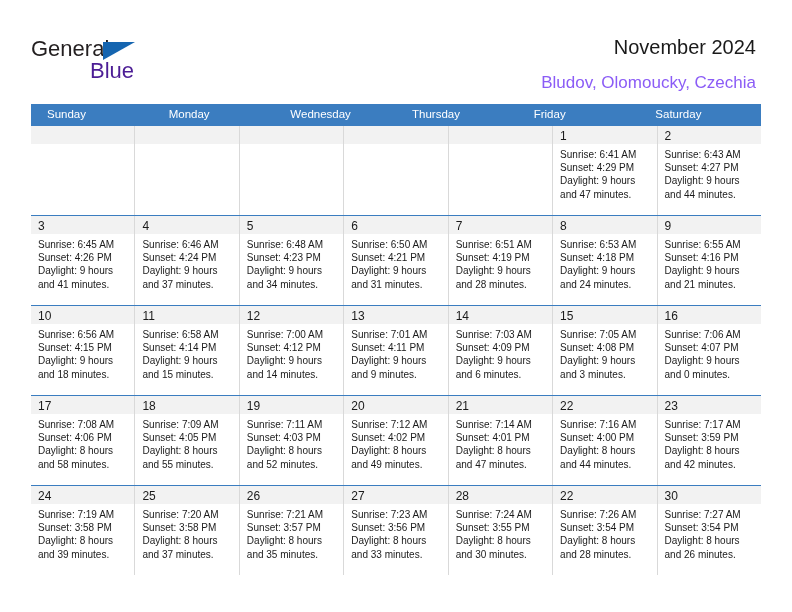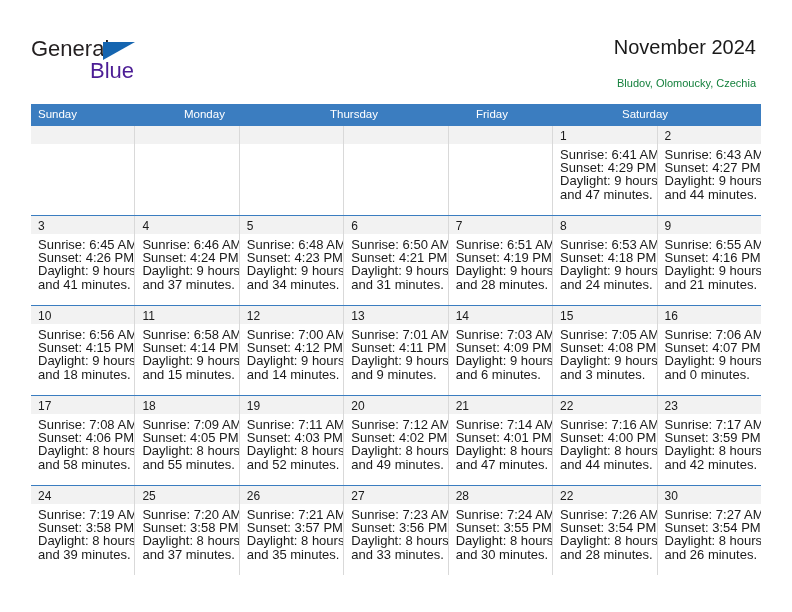--- a/index.html
+++ b/index.html
@@ -76,22 +76,22 @@
     text-align: right;
   }
   .cal-title {
     font-size: 20px;
     color: #1a1a1a;
     line-height: 34px;
     white-space: nowrap;
     font-weight: normal;
   }
   .cal-subtitle {
-    font-size: 11px;
-    color: #15803d;
+    font-size: 17px;
+    color: #8b5cf6;
     line-height: 20px;
     margin-top: 9px;
     white-space: nowrap;
   }
 
   
   .calendar {
     position: absolute;
     left: 31px;
     top: 104px;
@@ -101,21 +101,21 @@
     display: flex;
     width: 730px;
     height: 21px;
     background: #3b7dc0;
   }
   .weekhead .dow {
     flex: 1 1 0;
     color: #ffffff;
     font-size: 11.5px;
     line-height: 21px;
-    padding-left: 7px;
+    padding-left: 16px;
     box-sizing: border-box;
     white-space: nowrap;
   }
 
   .week {
     display: flex;
     width: 730px;
     height: 90px;
     border-top: 1px solid #3b7dc0;
     box-sizing: border-box;
@@ -143,21 +143,21 @@
   .cell .daynum {
     font-size: 12px;
     line-height: 18px;
     color: #1a1a1a;
   }
   .cell.empty .daynum-bar {
     background: #f2f2f2;
   }
   .cell .info {
     padding: 4px 6px 0 7px;
-    font-size: 13px;
+    font-size: 10px;
     line-height: 13.2px;
     color: #1a1a1a;
   }
   .cell .info div {
     white-space: nowrap;
   }
 </style>
 </head>
 <body>
 
@@ -180,20 +180,21 @@
       <div class="cal-subtitle">Bludov, Olomoucky, Czechia</div>
     </div>
 
   </div>
 
   <div class="calendar">
 
     <div class="weekhead">
       <div class="dow">Sunday</div>
       <div class="dow">Monday</div>
+      <div class="dow">Wednesday</div>
       <div class="dow">Thursday</div>
       <div class="dow">Friday</div>
       <div class="dow">Saturday</div>
     </div>
 
     <div class="week">
       <div class="cell empty">
         <div class="daynum-bar"><span class="daynum"></span></div>
         <div class="info">
           <div></div>

